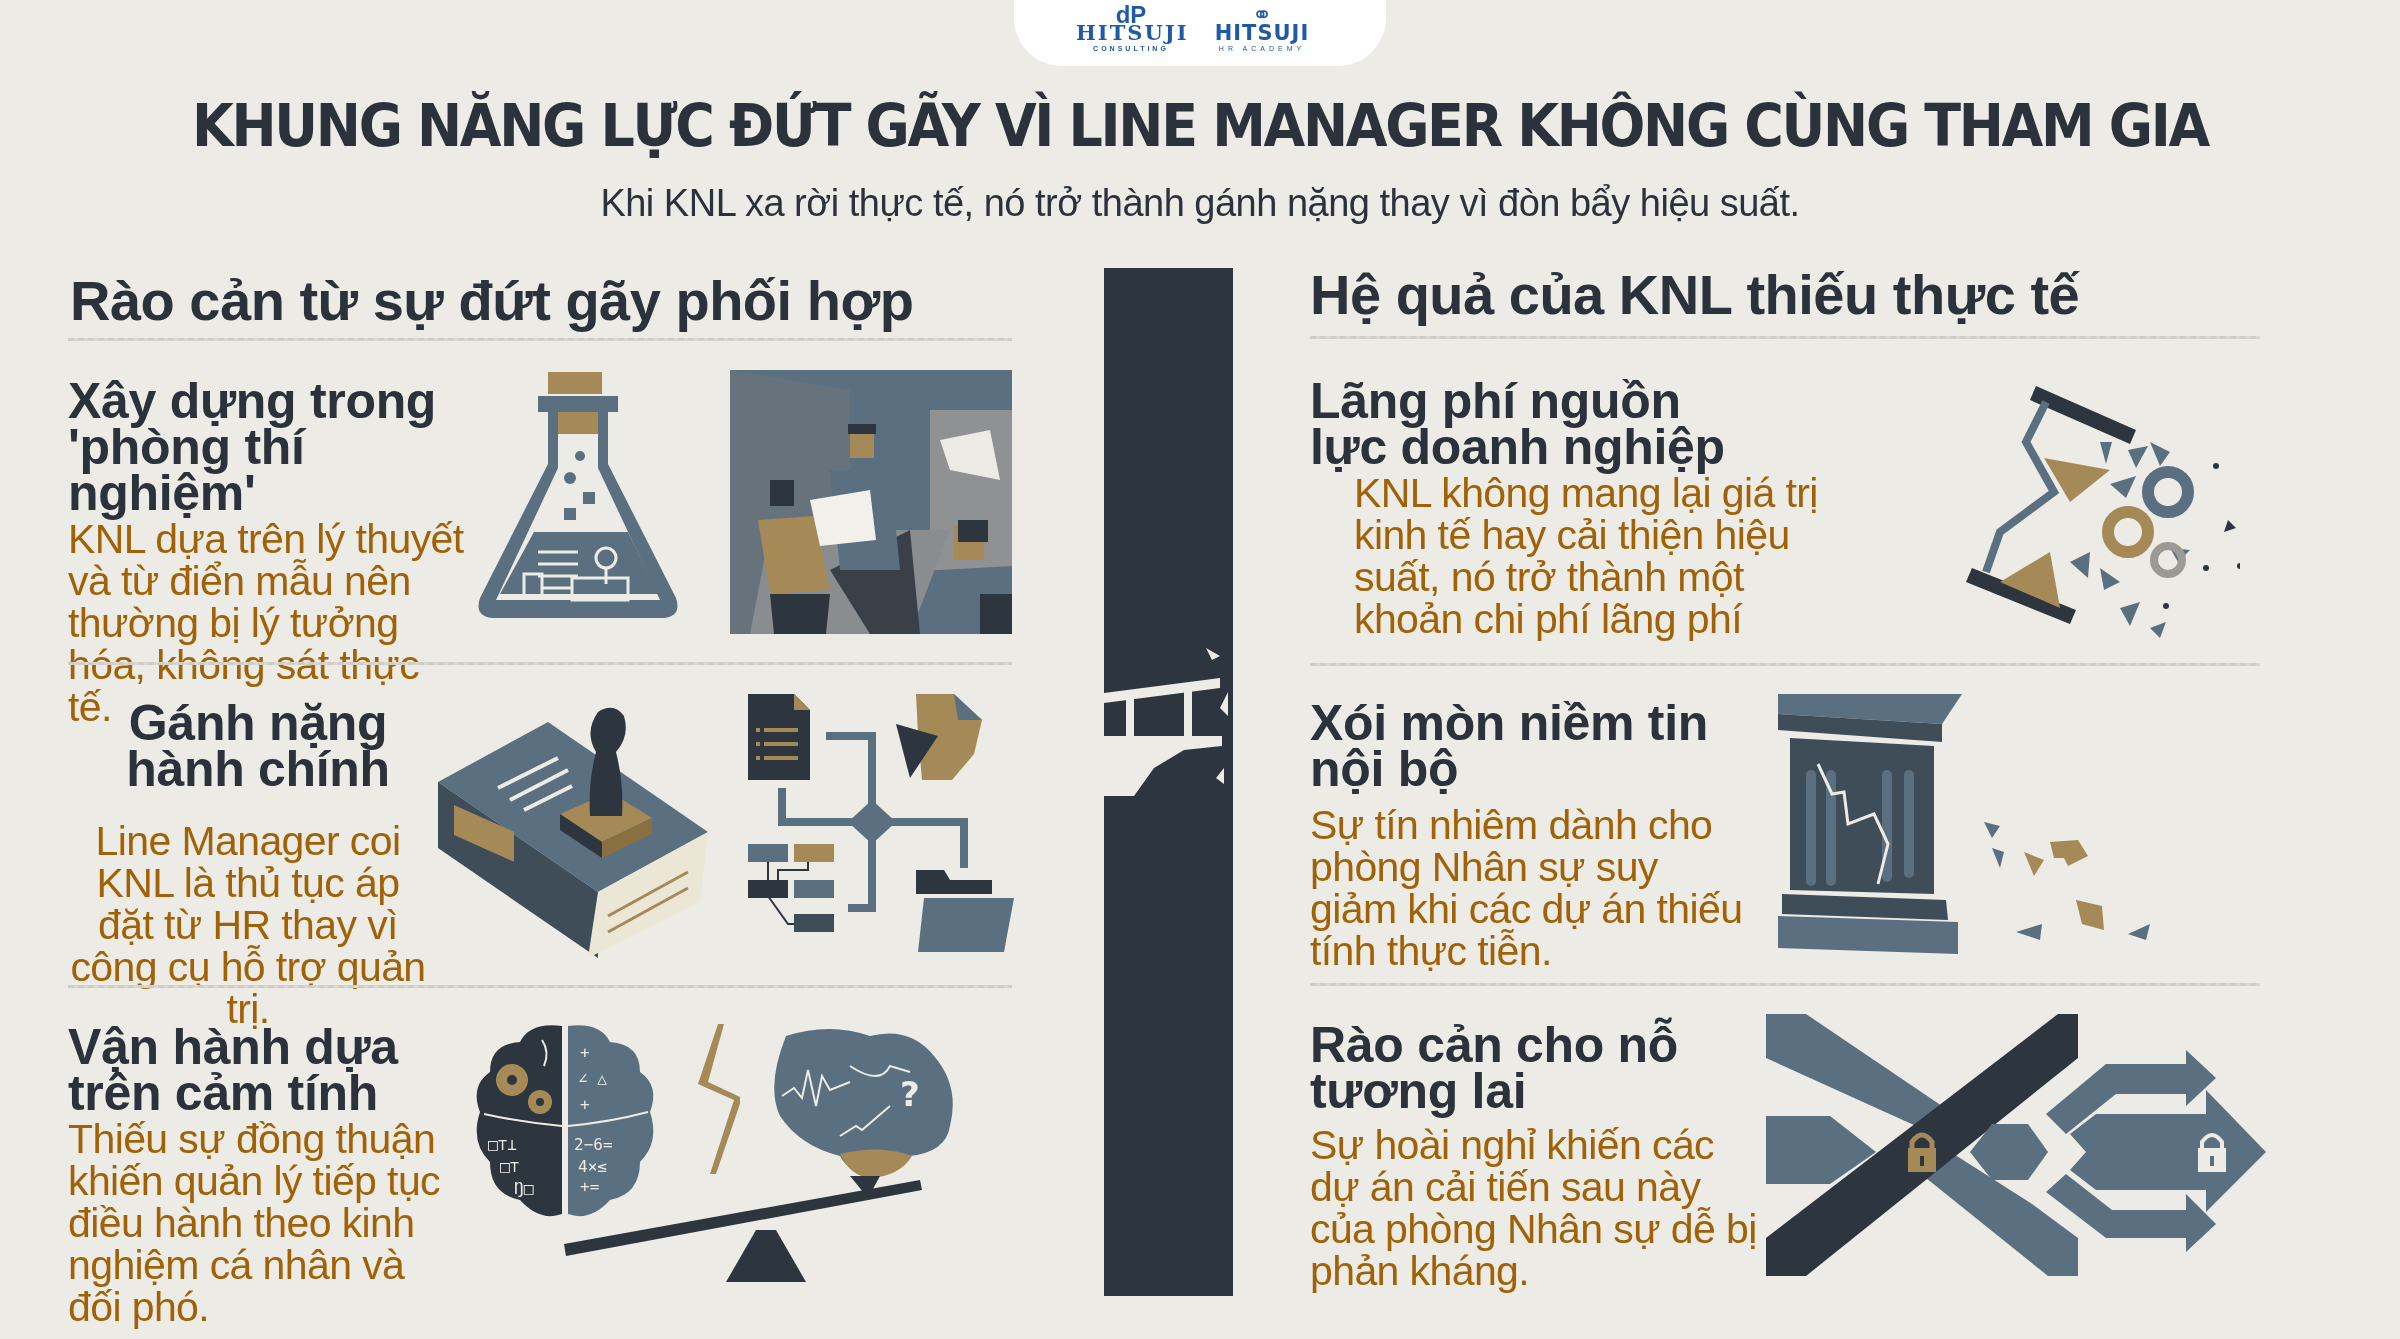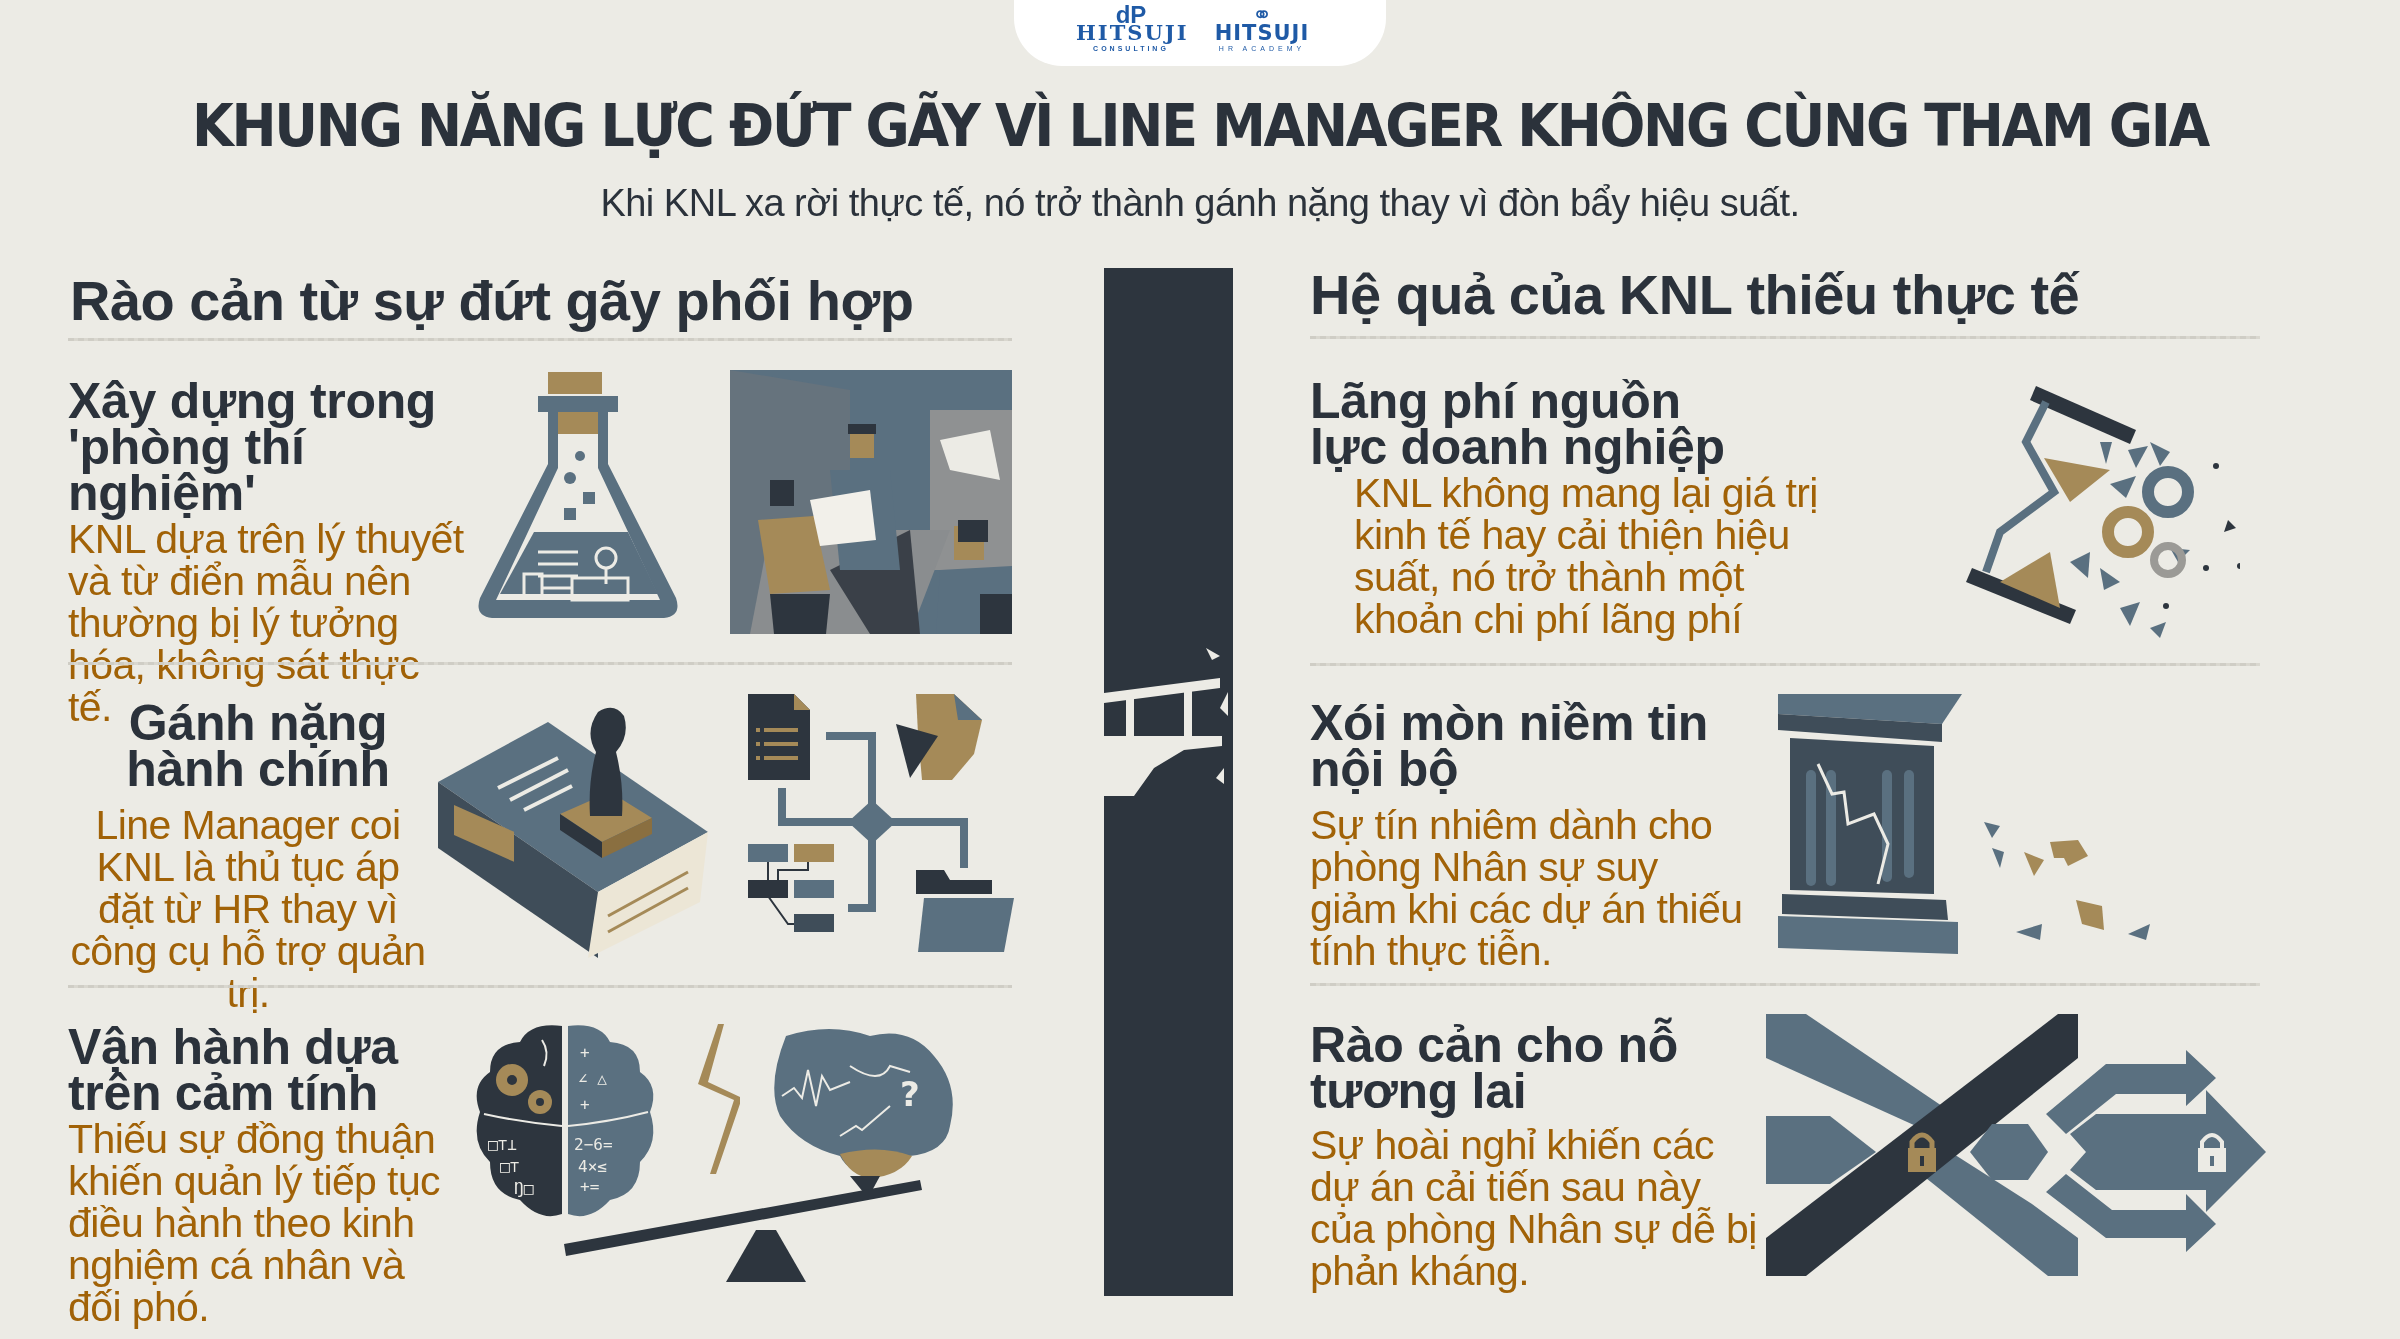--- a/index.html
+++ b/index.html
@@ -121,21 +121,21 @@
     <rect x="250" y="224" width="32" height="40" fill="#2d353e"></rect>
   </svg>
 </div>
 <div class="abs divider" style="left:68px; top:662px; width:944px;"></div>
 
 <div class="abs" style="left:68px; top:700px; width:380px;text-align:center;">
   <div class="sec-title">
     <div>Gánh nặng</div>
     <div>hành chính</div>
   </div>
-  <div class="sec-body" style="margin-top:12px; width:360px;">Line Manager coi KNL là thủ tục áp đặt từ HR thay vì công cụ hỗ trợ quản trị.</div>
+  <div class="sec-body" style="margin-top:28px; width:360px;">Line Manager coi KNL là thủ tục áp đặt từ HR thay vì công cụ hỗ trợ quản trị.</div>
 </div>
 <div class="abs" style="left:438px; top:692px;">
   <svg width="272" height="266" viewBox="0 0 272 266">
     <polygon points="0,90 110,30 270,140 160,200" fill="#5a7080"></polygon>
     <polygon points="0,90 160,200 160,266 0,156" fill="#3f4d59"></polygon>
     <polygon points="160,200 270,140 262,210 150,266" fill="#ece6d6"></polygon>
     <g stroke="#a58a58" stroke-width="3">
         <line x1="170" y1="224" x2="250" y2="180"></line>
         <line x1="170" y1="240" x2="250" y2="196"></line>
       </g>

